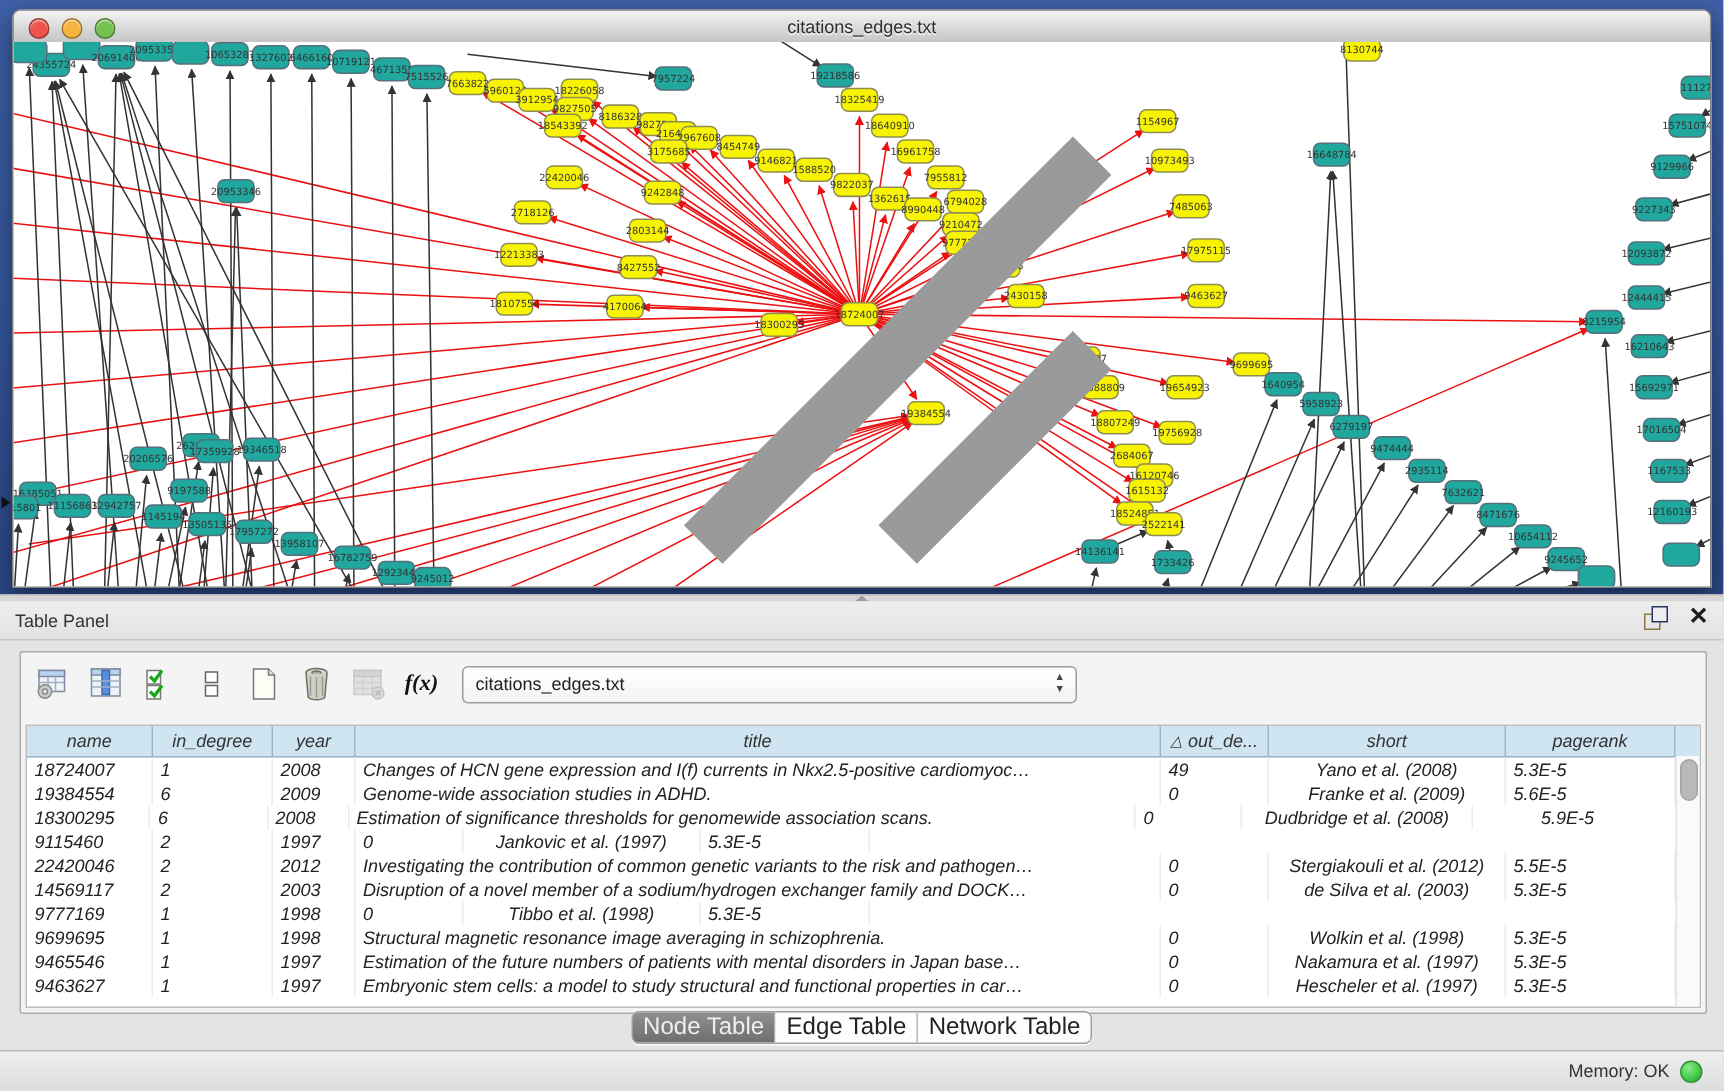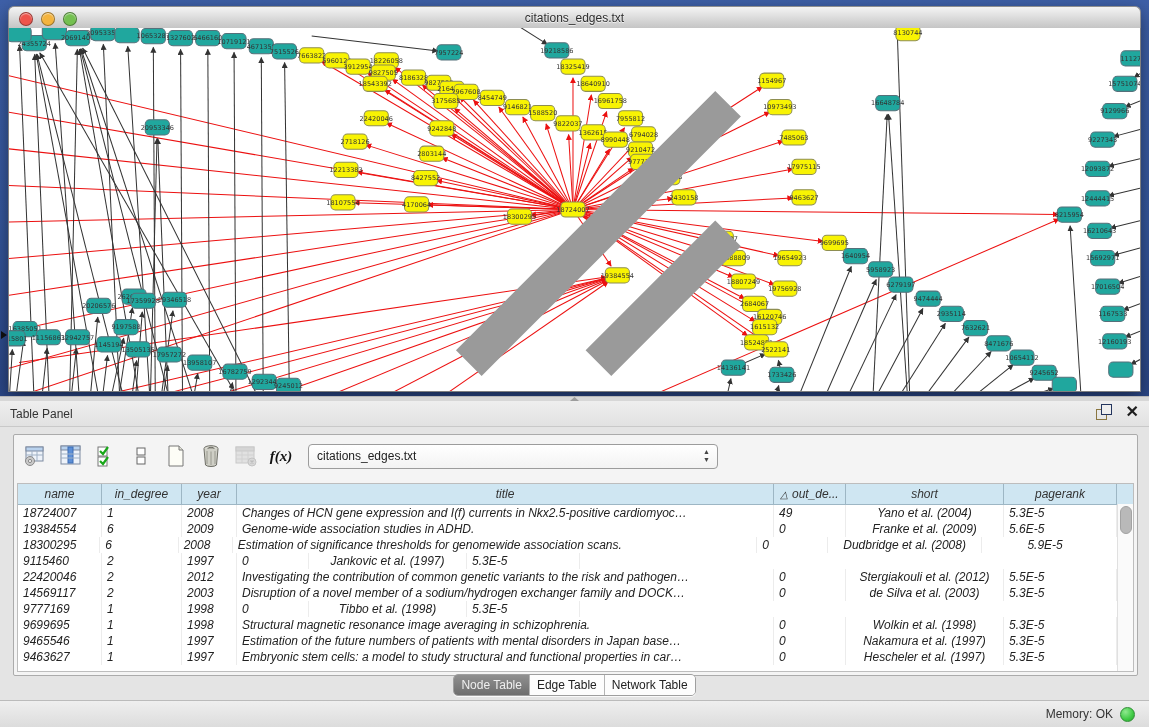--- a/index.html
+++ b/index.html
@@ -70,21 +70,21 @@
       line-height:16px;padding:0 5px;overflow:hidden;white-space:nowrap;}
   .td.center{text-align:center;}
   .vscroll{position:absolute;right:0;top:20px;bottom:0;width:15px;background:#fafafa;
            border-left:1px solid #e0e0e0;}
   .vthumb{position:absolute;left:2px;top:2px;width:10px;height:26px;background:#b9b9b9;
           border-radius:6px;border:1px solid #a2a2a2;}
   
   .tabs-row{position:absolute;left:0;right:0;bottom:2px;height:24px;display:flex;justify-content:center;}
   .seg{display:flex;border:1px solid #9f9f9f;border-radius:5px;overflow:hidden;height:20px;
        box-shadow:0 1px 0 rgba(255,255,255,.8);}
-  .seg .tab{font-size:12px;padding:0 7px;display:flex;align-items:center;background:#fdfdfd;color:#222;
+  .seg .tab{font-size:16px;padding:0 7px;display:flex;align-items:center;background:#fdfdfd;color:#222;
             border-right:1px solid #b5b5b5;}
   .seg .tab:last-child{border-right:none;}
   .seg .tab.sel{background:linear-gradient(180deg,#909090,#6e6e6e);color:#efefef;}
   
   .status-bar{position:absolute;left:0;bottom:0;width:1149px;height:27px;
               background:linear-gradient(180deg,#efefef,#dcdcdc);border-top:1px solid #bbb;
               display:flex;align-items:center;justify-content:flex-end;gap:7px;padding-right:14px;
               box-sizing:border-box;}
   .status-bar .mem{font-size:12px;color:#333;}
   .mem-dot{width:13px;height:13px;border-radius:50%;
@@ -813,21 +813,21 @@
             <span>pagerank</span>
           </div>
         </div>
       <div>
           <div class="tr">
             <div class="td" style="width: 84px;">18724007</div>
             <div class="td" style="width: 80px;">1</div>
             <div class="td" style="width: 55px;">2008</div>
             <div class="td" style="width: 537px;">Changes of HCN gene expression and I(f) currents in Nkx2.5-positive cardiomyoc…</div>
             <div class="td" style="width: 72px;">49</div>
-            <div class="td center" style="width: 158px;">Yano et al. (2004)</div>
+            <div class="td center" style="width: 158px;">Yano et al. (2008)</div>
             <div class="td" style="width: 113px;">5.3E-5</div>
           </div>
           <div class="tr">
             <div class="td" style="width: 84px;">19384554</div>
             <div class="td" style="width: 80px;">6</div>
             <div class="td" style="width: 55px;">2009</div>
             <div class="td" style="width: 537px;">Genome-wide association studies in ADHD.</div>
             <div class="td" style="width: 72px;">0</div>
             <div class="td center" style="width: 158px;">Franke et al. (2009)</div>
             <div class="td" style="width: 113px;">5.6E-5</div>

